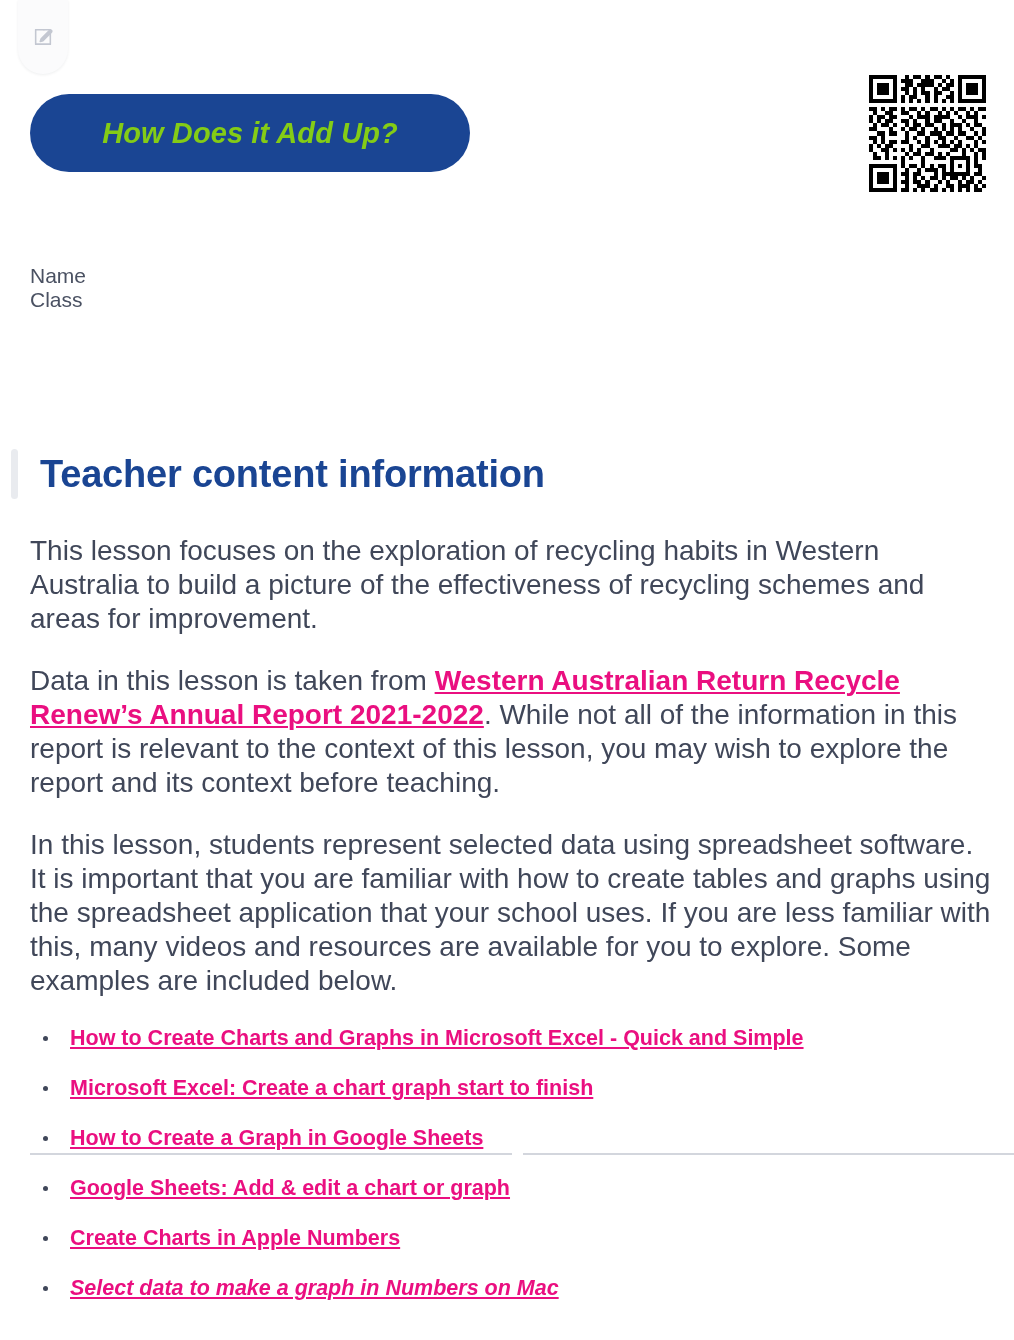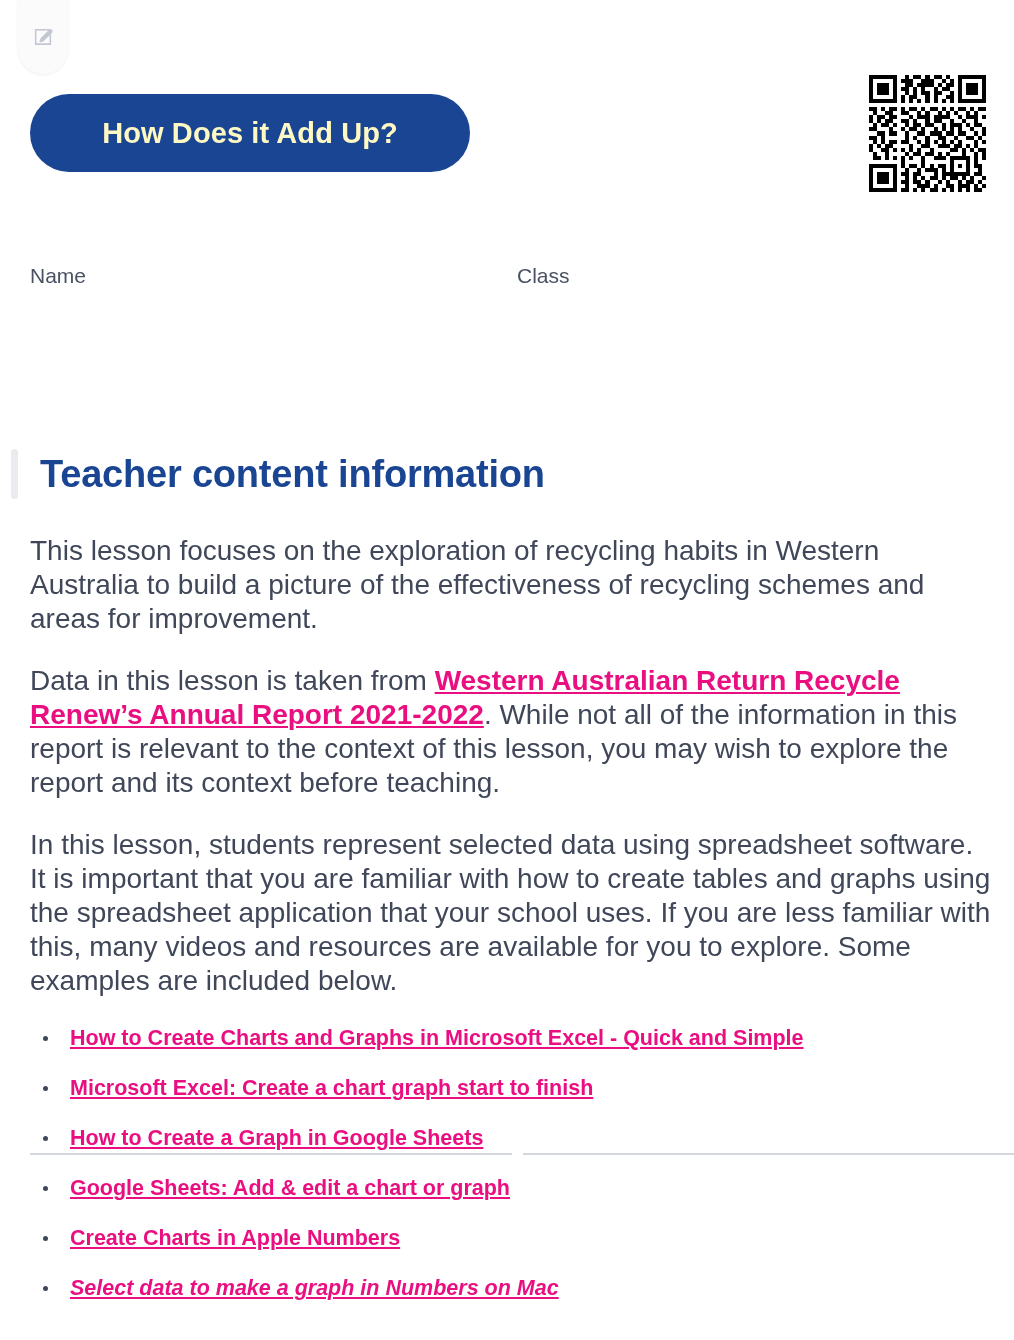--- a/index.html
+++ b/index.html
@@ -44,45 +44,47 @@
     height: 78px;
     min-width: 440px;
     padding: 0 46px;
     background: #1a4593;
     border-radius: 39px;
     display: flex;
     align-items: center;
     justify-content: center;
   }
   .title-pill span {
-    color: #fef9c3;
+    color: #84cc16;
     font-size: 29px;
     font-weight: 600;
     letter-spacing: .1px;
     white-space: nowrap;
+    font-style: italic;
   }
 
   
   .qr-wrap {
     position: absolute;
     right: 28px;
     top: 75px;
     width: 117px;
     height: 117px;
     background: #ffffff;
   }
   .qr-wrap svg { display: block; width: 117px; height: 117px; }
 
   
   .field-row {
     position: absolute;
     left: 30px;
     top: 264px;
     width: 900px;
     display: flex;
+    flex-direction: column;
   }
   .field-row .field-label {
     font-size: 21px;
     color: #4a5162;
     font-weight: 400;
   }
   .field-row .field-name { width: 487px; }
 
   
   .section-head {

